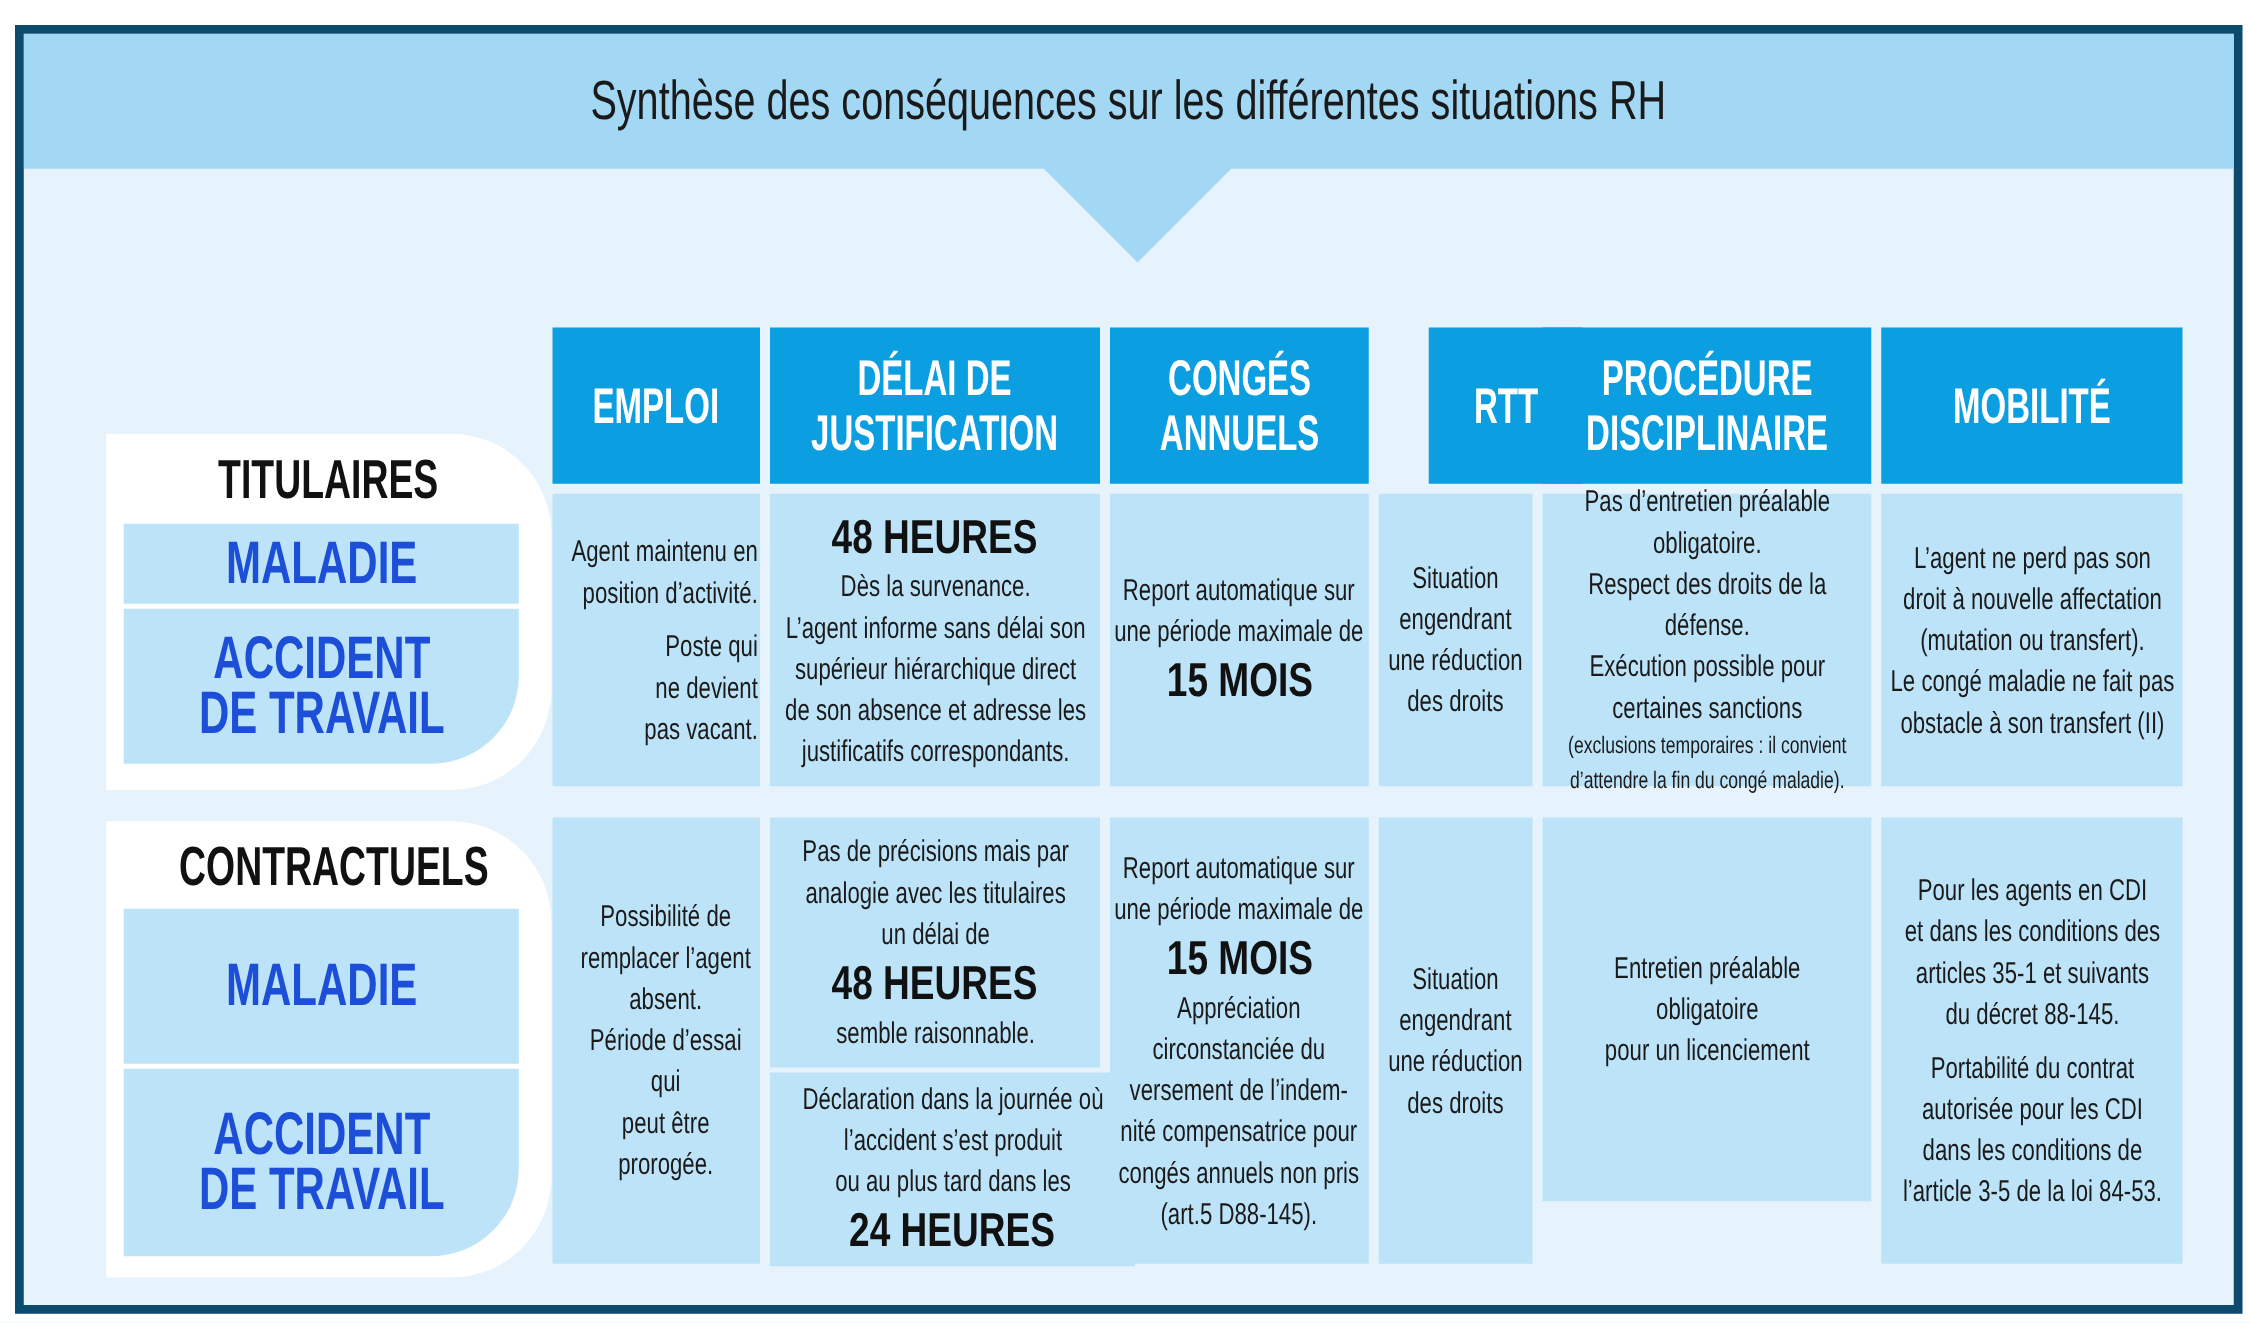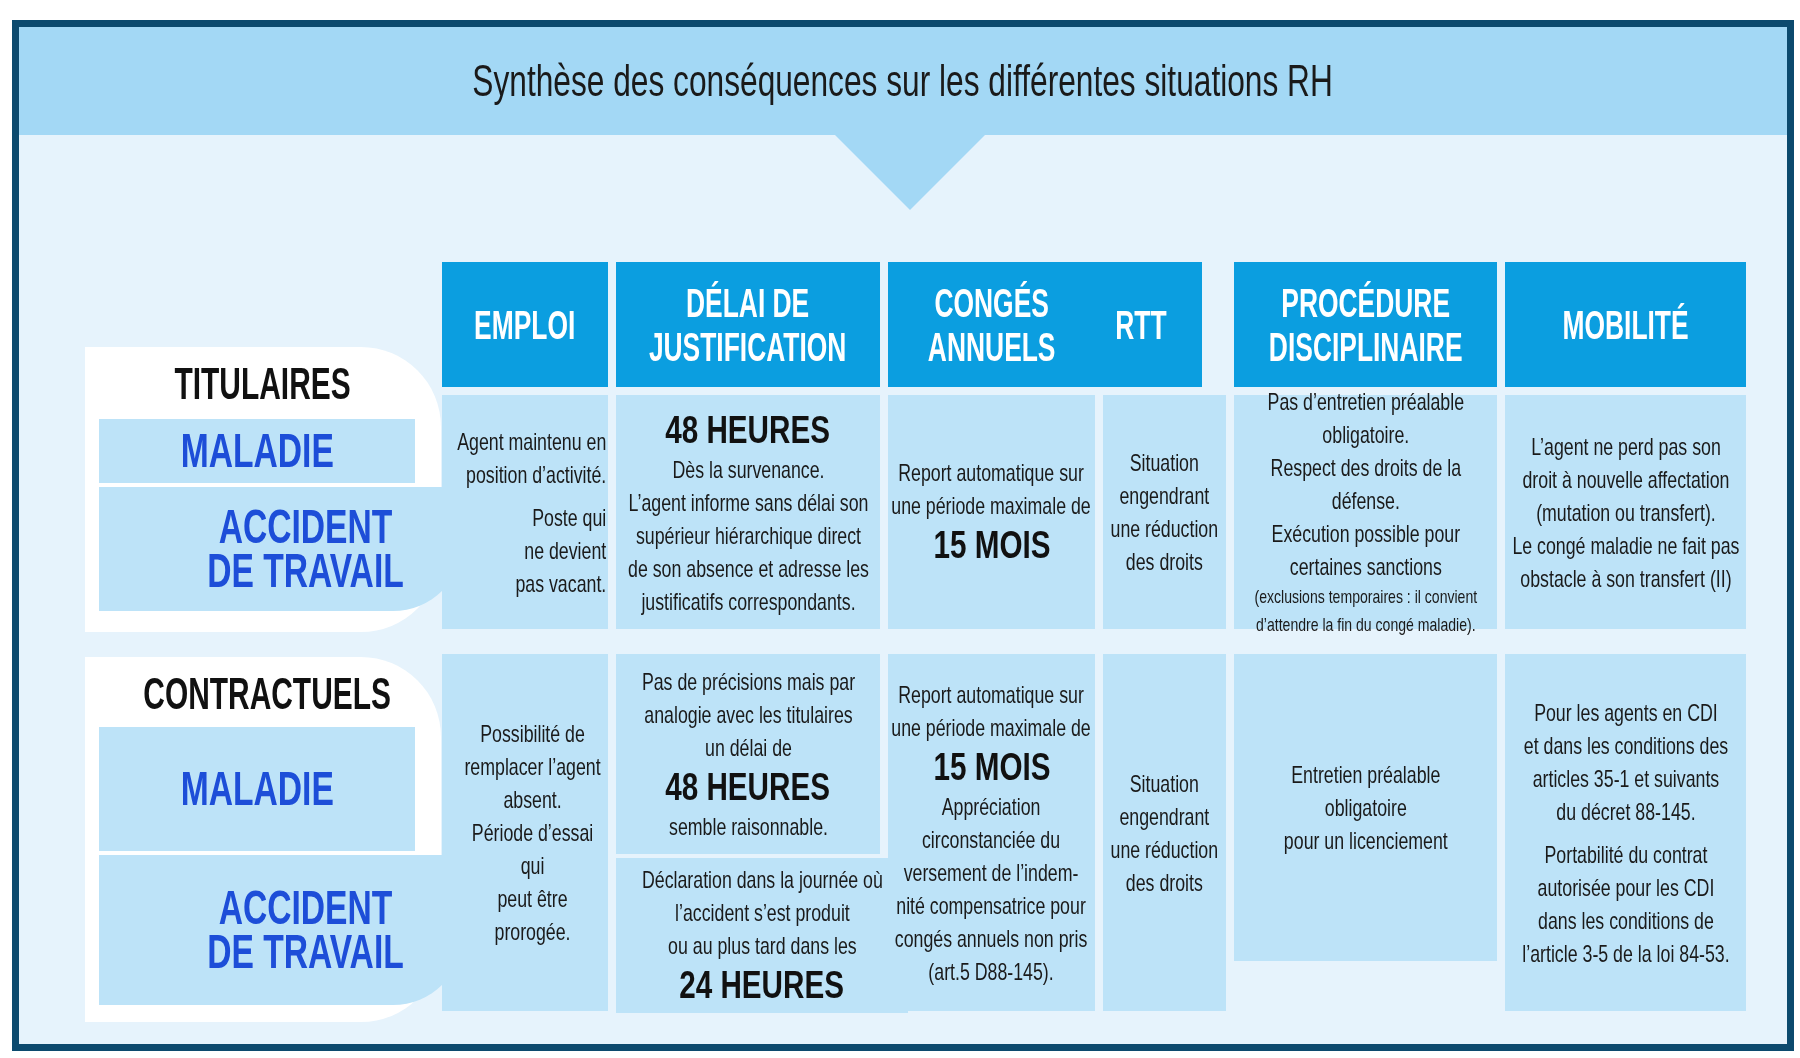--- a/index.html
+++ b/index.html
@@ -57,21 +57,21 @@
       position: absolute; left: 0; width: 100%; text-align: center;
       font-weight: bold; font-size: 44px; color: #111;
     }
     .group-title span { display: inline-block; transform: scaleX(0.68); white-space: nowrap; }
     .sub {
       position: absolute; left: 14px; width: 316px; background: #bde3f8; color: #1d4ed8;
       display: flex; align-items: center; justify-content: center; text-align: center;
       font-weight: bold; font-size: 48px; line-height: 44px;
     }
     .sub span { display: inline-block; transform: scaleX(0.7); white-space: pre-line; }
-    .sub.last { border-radius: 0 0 70px 0; padding-left: 48px; }
+    .sub.last { border-radius: 0 0 70px 0; }
   </style>
 </head>
 <body>
 
 <div class="frame">
   <div class="title-band">
     <h1>Synthèse des conséquences sur les différentes situations RH</h1>
   </div>
   <div class="title-arrow"></div>
 
@@ -79,21 +79,21 @@
       <span>EMPLOI</span>
     </div>
   <div class="col-head" style="left:597px;width:264px;">
       <span>DÉLAI DE
 JUSTIFICATION</span>
     </div>
   <div class="col-head" style="left:869px;width:207px;">
       <span>CONGÉS
 ANNUELS</span>
     </div>
-  <div class="col-head" style="left:1060px;width:123px;">
+  <div class="col-head" style="left:1124px;width:123px;">
       <span>RTT</span>
     </div>
   <div class="col-head" style="left:1215px;width:263px;">
       <span>PROCÉDURE
 DISCIPLINAIRE</span>
     </div>
   <div class="col-head" style="left:1486px;width:241px;">
       <span>MOBILITÉ</span>
     </div>
 

